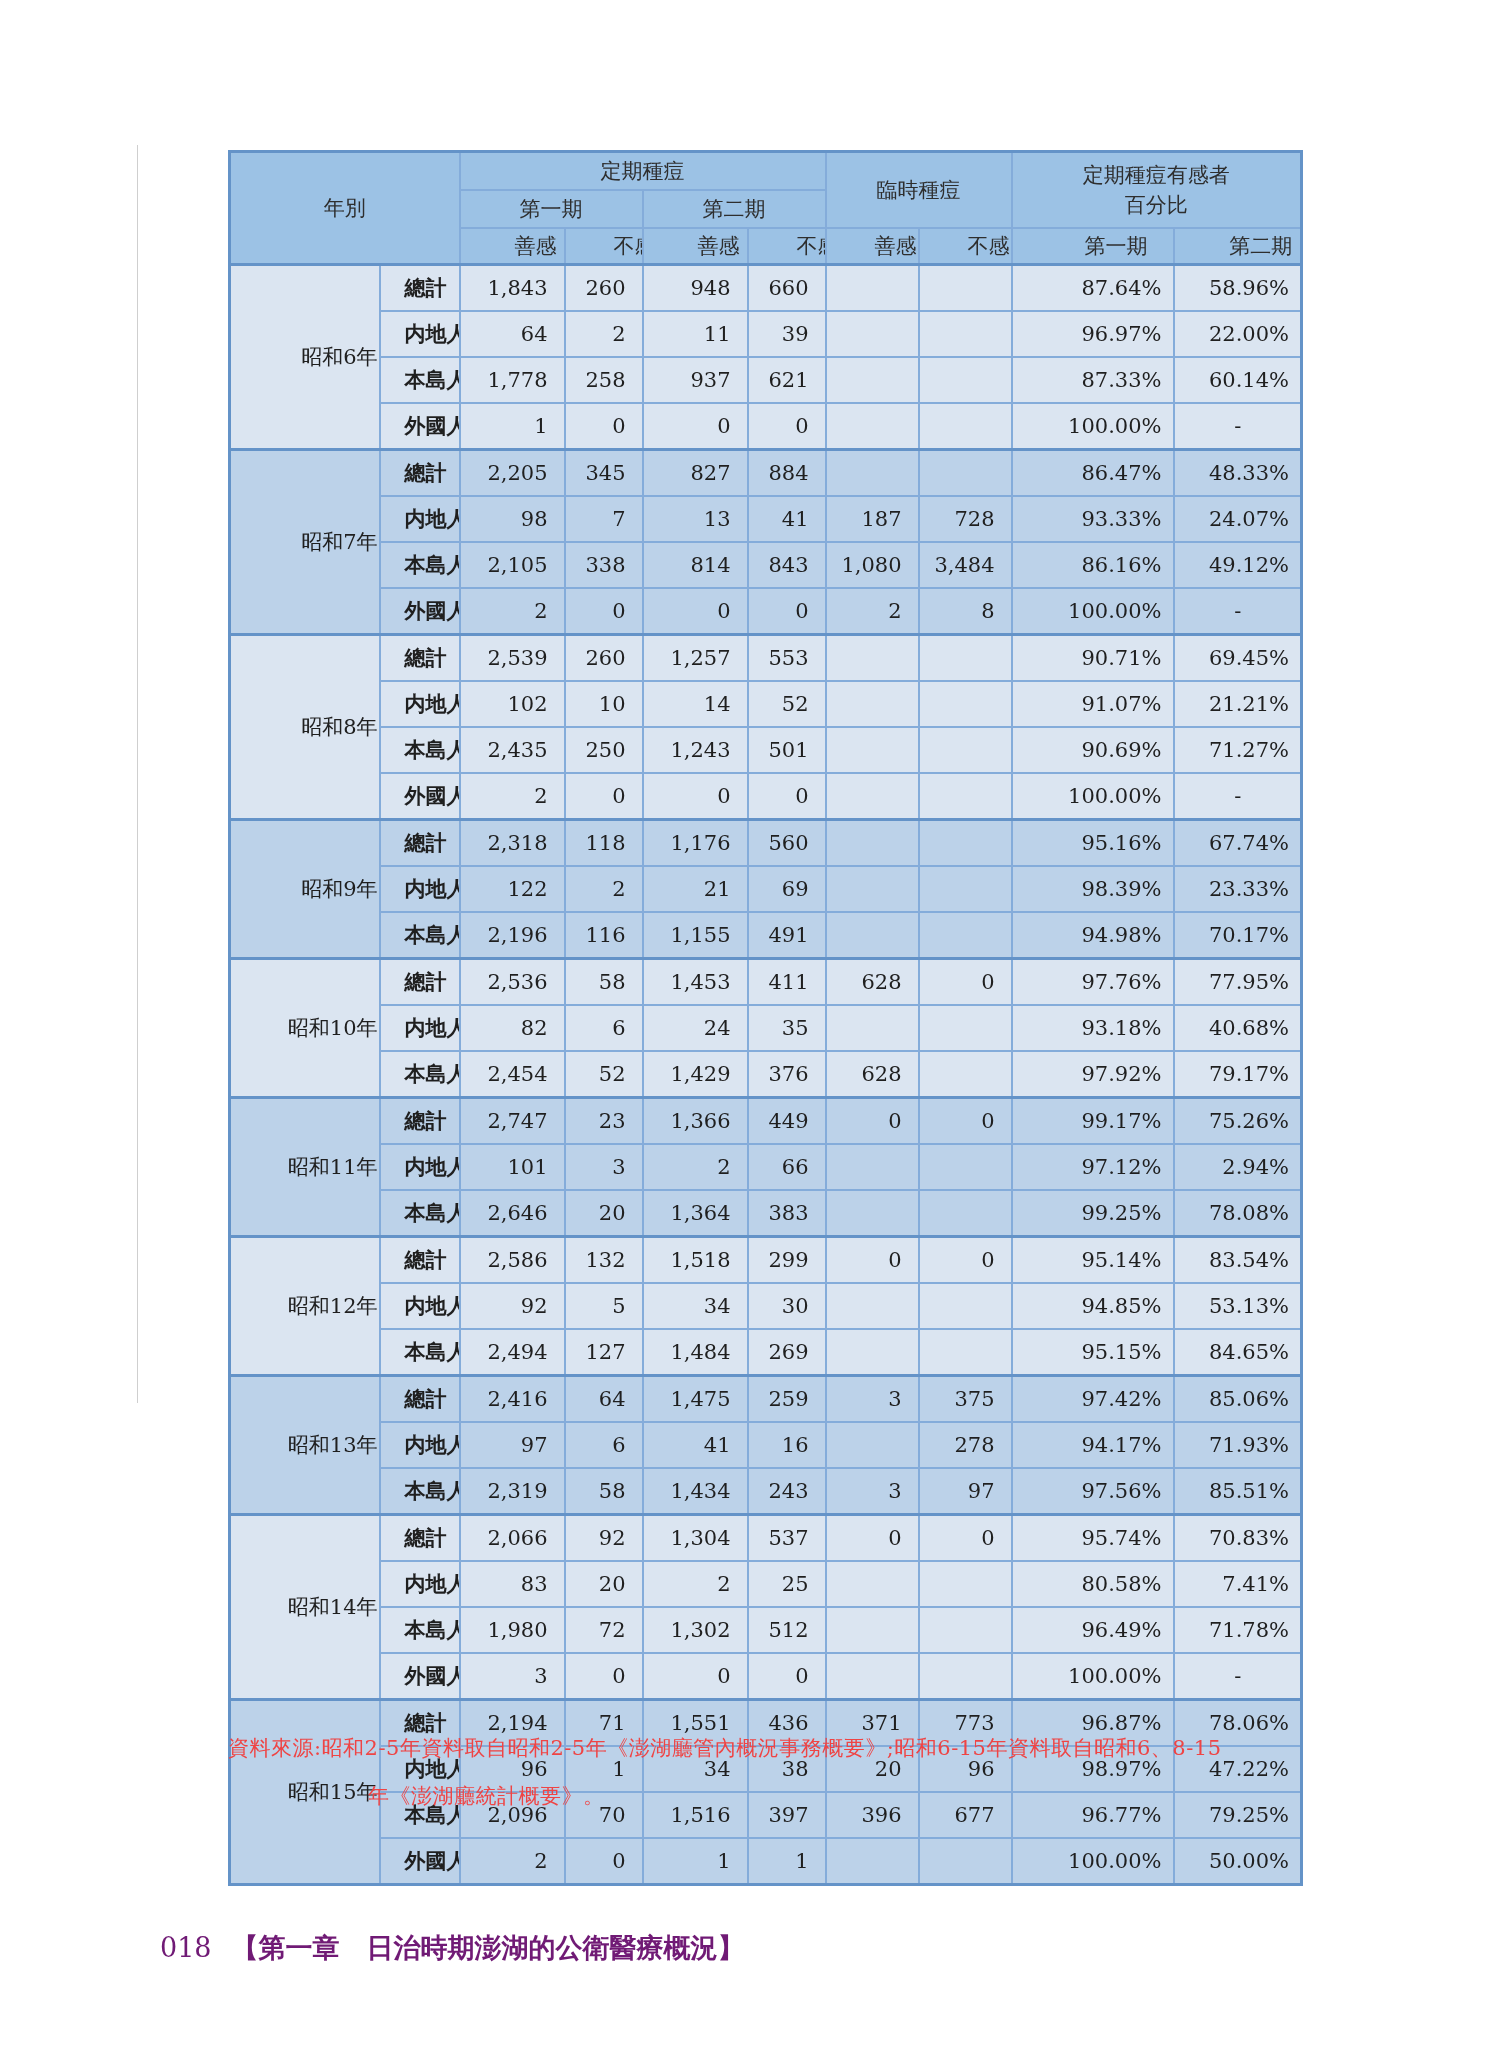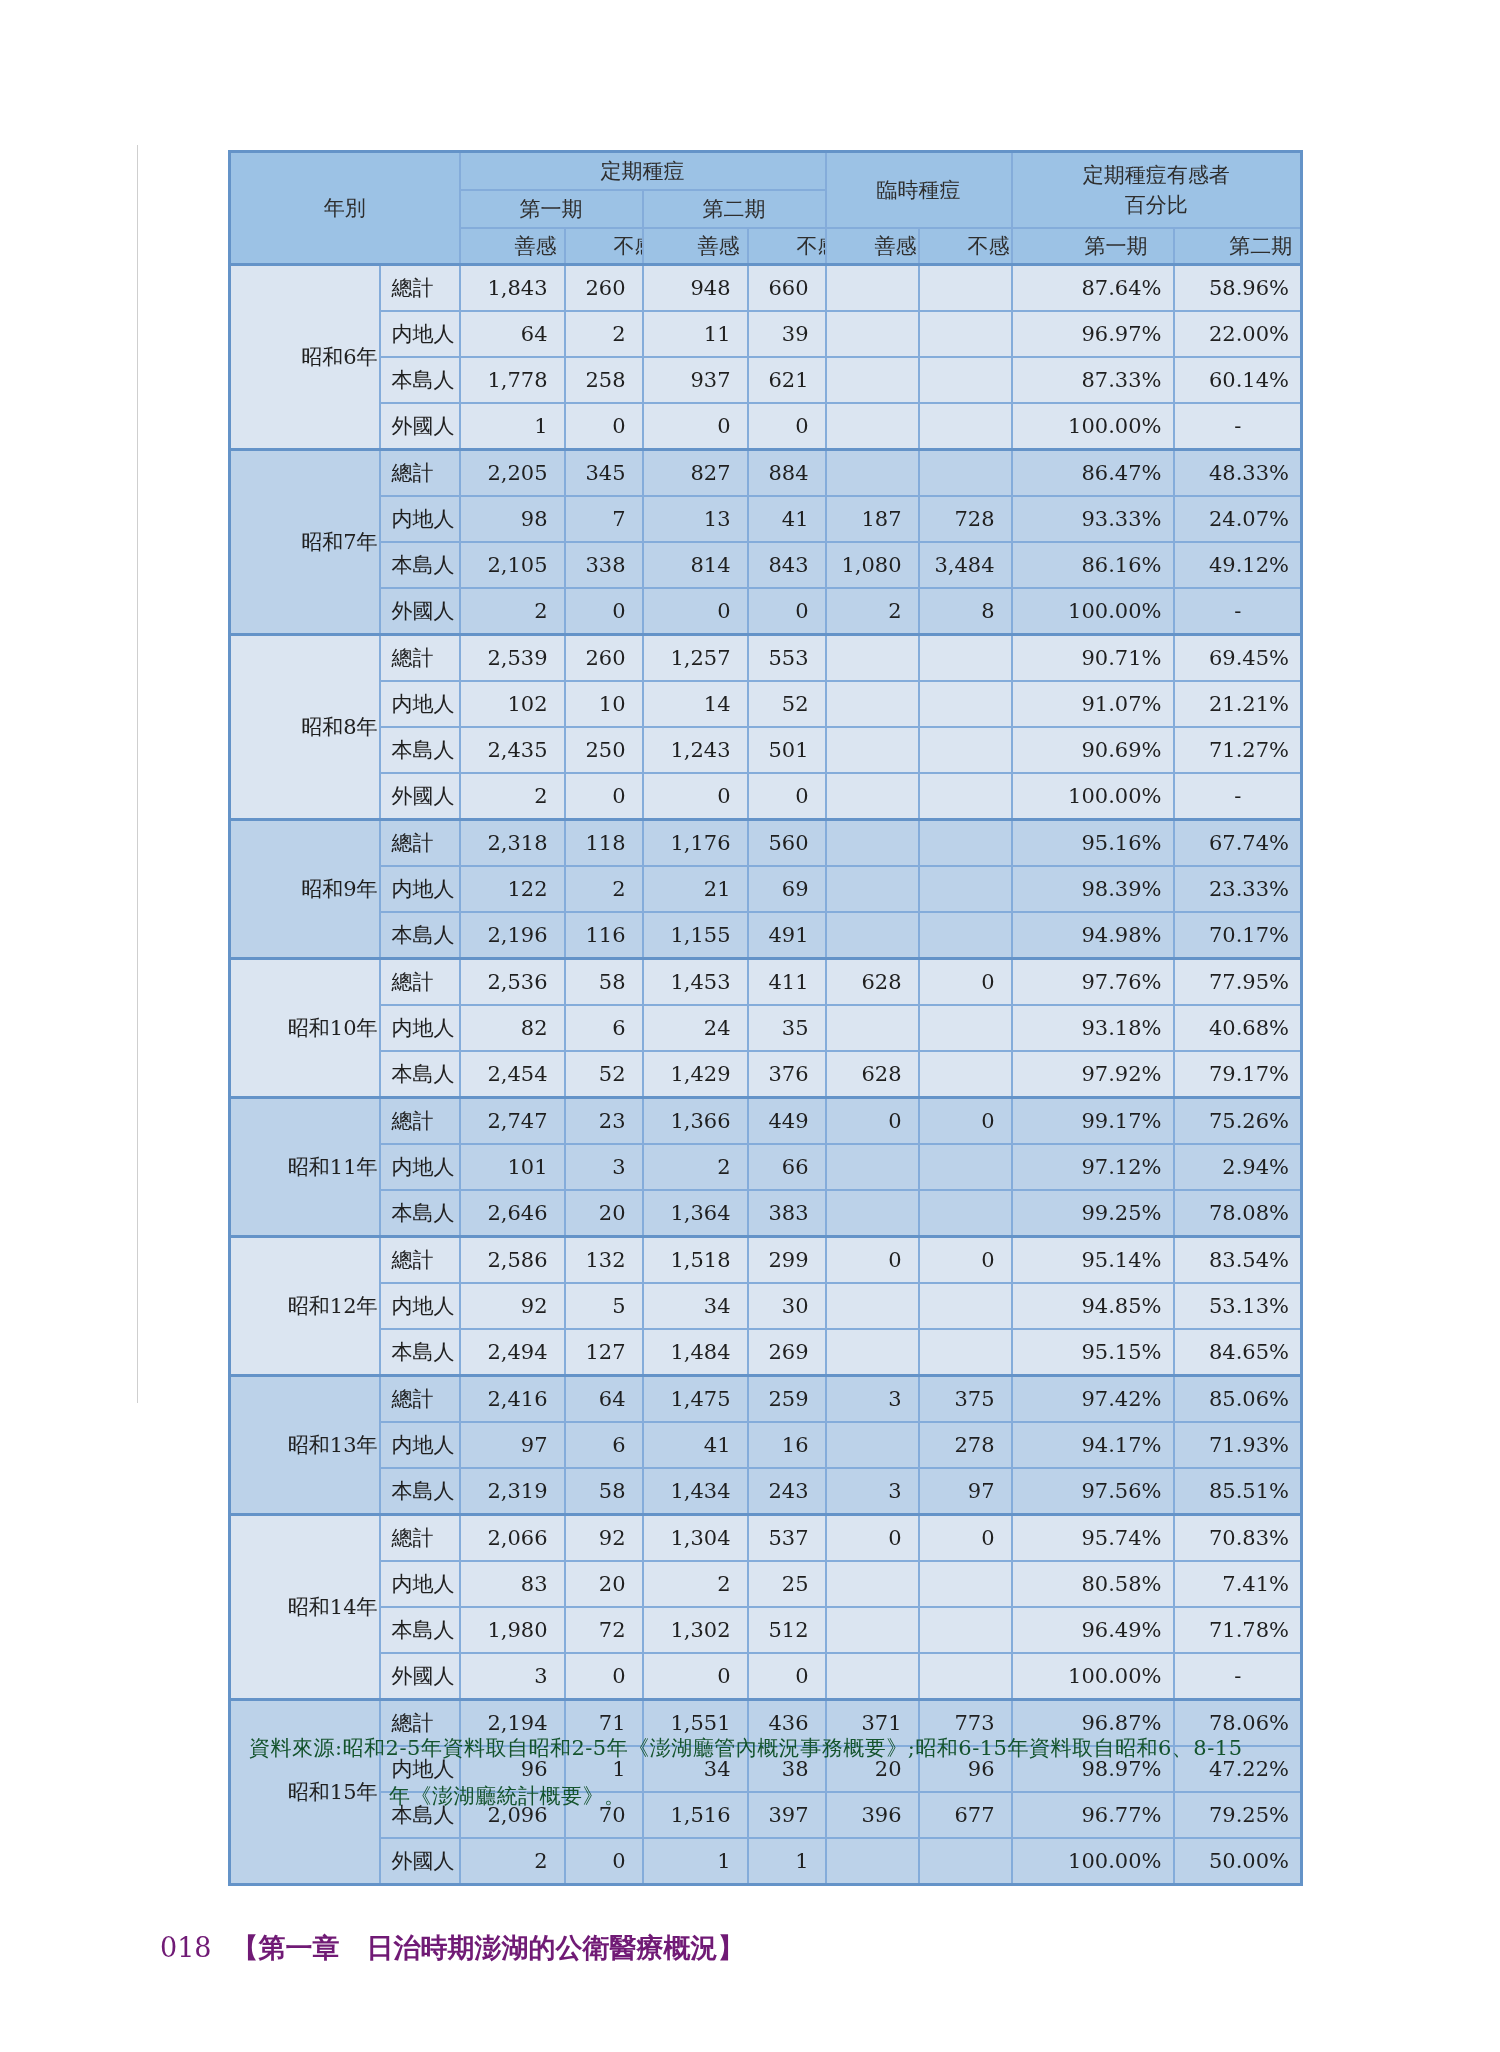--- a/index.html
+++ b/index.html
@@ -39,29 +39,28 @@
   .vax thead tr.h1 th { height:34px; }
   .vax thead tr.h2 th { height:34px; }
   .vax thead tr.h3 th { height:32px; }
   .vax thead tr.h3 th { border-bottom:3px solid #6493c8;padding-left:48px; }
   .pct-title div { line-height:30px; }
   .vax tbody td { height:42px; font-size:21px; }
   tbody.shade-light td { background:#dbe5f1; }
   tbody.shade-dark  td { background:#bcd2e9; }
   tbody.group tr:first-child td { border-top:3px solid #6493c8; }
   .vax td.year { text-align:right; font-size:21px; }
-  .vax td.sub  { text-align:left; padding-left:11px; }
+  .vax td.sub  { text-align:left; padding-left:24px;font-weight:bold; }
   .vax td.num  { text-align:right; padding-right:16px; }
   .vax td.pct  { text-align:right; padding-right:11px; }
   .vax td.dash { text-align:center; padding-right:0; }
   .source-note {
     position:absolute; left:228px;
-    font-size:21px; color:#14532d;
+    font-size:21px; color:#ef4444;
     letter-spacing:0.5px;
-    margin-left:21px;
   }
   .source-line1 { top:1734px; }
   .source-line2 { top:1782px; left:368px;text-align:right; }
   .page-footer {
     position:absolute; left:160px; top:1930px;
     font-size:27px; color:#701a75;
   }
   .page-footer .chapter { font-weight:bold; margin-left:20px; }
 </style>
 </head>

